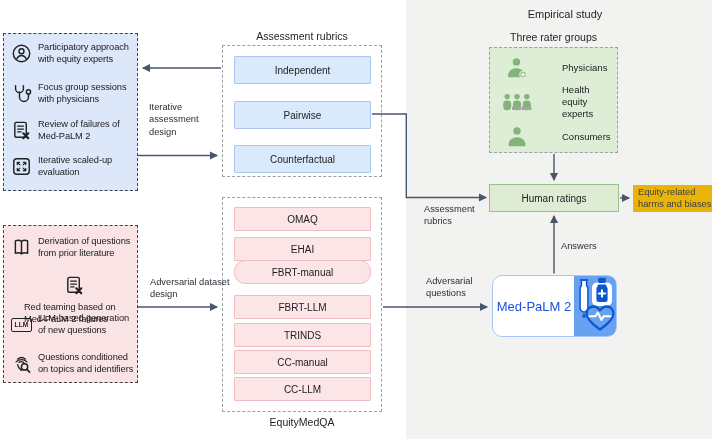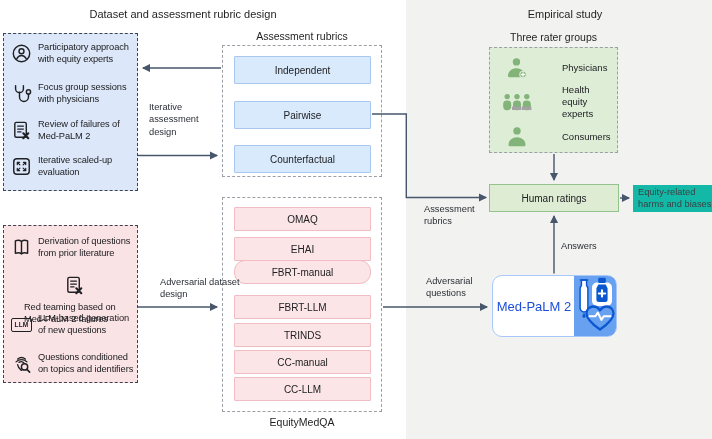--- a/index.html
+++ b/index.html
@@ -22,38 +22,37 @@
     font-size:10px;box-sizing:border-box;border-radius:1px;}
   .chip.blue{background:#d9eafc;border:1px solid #a9c7ef;height:28px;}
   .chip.pink{background:#fbe5e7;border:1px solid #f1bcc2;height:24px;}
   .arrow-label{position:absolute;font-size:9.3px;line-height:1.32;color:#2a2f36;}
   .rater-box{left:489px;top:47px;width:129px;height:106px;background:#deedd6;border:1px dashed #9aa0a6;}
   .r-item{position:absolute;left:10px;display:flex;align-items:center;gap:28px;width:115px;}
   .r-item .ric{flex:0 0 34px;display:flex;align-items:center;justify-content:center;}
   .r-item .rlbl{font-size:9.5px;line-height:1.25;}
   .human-ratings{position:absolute;left:489px;top:184px;width:130px;height:28px;background:#ddecd3;
     border:1px solid #92c38c;box-sizing:border-box;display:flex;align-items:center;justify-content:center;font-size:10px;}
-  .outcome{position:absolute;left:633px;top:185px;width:79px;height:27px;background:#14b8a6;
+  .outcome{position:absolute;left:633px;top:185px;width:79px;height:27px;background:#eab308;
     font-size:9.3px;line-height:1.3;color:#3c4043;padding:1px 0 0 5px;box-sizing:border-box;}
   .model-box{position:absolute;left:492px;top:275px;width:125px;height:62px;background:#fff;
     border:1.5px solid #a8c7fa;border-radius:10px;box-sizing:border-box;}
   .model-panel{position:absolute;right:0;top:0;bottom:0;width:42px;background:#69a1f1;border-radius:0 8px 8px 0;}
   .model-label{position:absolute;left:0;top:0;width:82px;height:100%;display:flex;align-items:center;
     justify-content:center;font-size:13px;color:#1d4ed8;}
   .llm-badge{width:21px;height:14px;border:1.5px solid #202124;border-radius:2px;display:flex;
     align-items:center;justify-content:center;font-size:6.5px;font-weight:bold;letter-spacing:.2px;box-sizing:border-box;}
   svg.arrows{position:absolute;left:0;top:0;pointer-events:none;}
 </style>
 </head>
 <body>
 
 <div class="canvas">
   <div class="bg-right"></div>
 
-  <div class="section-title" style="left:0;top:8px;width:366px;">Dataset and assessment rubric design</div>
   <div class="section-title" style="left:470px;top:8px;width:190px;">Empirical study</div>
 
   <div class="design-box blue">
     <div class="d-item" style="top:8px;">
       <span class="ic">
         <svg width="21" height="21" viewBox="0 0 22 22" fill="none" stroke="#202124" stroke-width="1.5" stroke-linecap="round">
           <circle cx="11" cy="11" r="8.6"></circle>
             <circle cx="11" cy="8.7" r="2.6"></circle>
           <path d="M5.9 16.7c1.2-2.5 3-3.7 5.1-3.7s3.9 1.2 5.1 3.7"></path>
         </svg>
@@ -146,21 +145,21 @@
   <div class="dashed-gray eqmqa-box">
     <div class="chip pink" style="top:9px;">OMAQ</div>
     <div class="chip pink" style="top:39px;">EHAI</div>
     <div class="chip pink" style="top:62px;border-radius:11px;">FBRT-manual</div>
     <div class="chip pink" style="top:97px;">FBRT-LLM</div>
     <div class="chip pink" style="top:125px;">TRINDS</div>
     <div class="chip pink" style="top:152px;">CC-manual</div>
     <div class="chip pink" style="top:179px;">CC-LLM</div>
   </div>
   <div class="sub-title" style="left:222px;top:416px;width:160px;">EquityMedQA</div>
-  <div class="arrow-label" style="left:160px;top:276px;width:80px;">Adversarial dataset design</div>
+  <div class="arrow-label" style="left:150px;top:276px;width:80px;">Adversarial dataset design</div>
 
   <div class="sub-title" style="left:489px;top:31px;width:129px;">Three rater groups</div>
   <div class="dashed-gray rater-box">
     <div class="r-item" style="top:7px;height:26px;">
       <span class="ric">
         <svg width="26" height="24" viewBox="0 0 24 22">
           <circle cx="11.5" cy="5.4" r="3.4" fill="#82b378"></circle>
           <path d="M3.6 18.1c.4-4.3 3.7-6.9 7.9-6.9s7.5 2.6 7.9 6.9c.07.8-.6 1.4-1.4 1.4H5c-.8 0-1.47-.6-1.4-1.4Z" fill="#82b378"></path>
           <circle cx="17.6" cy="17" r="3" fill="#82b378" stroke="#deedd6" stroke-width="1.1"></circle>
           <path d="M17.6 15.5v3M16.1 17h3" stroke="#ffffff" stroke-width="1.2" stroke-linecap="round"></path>

